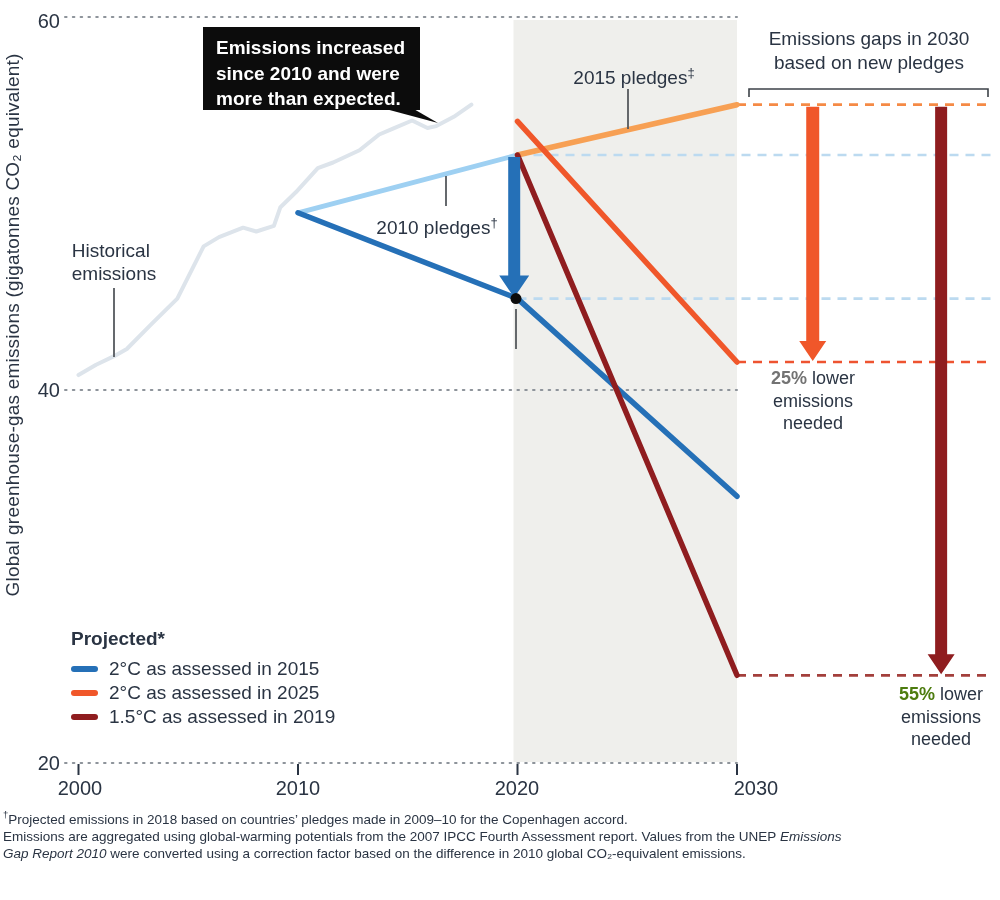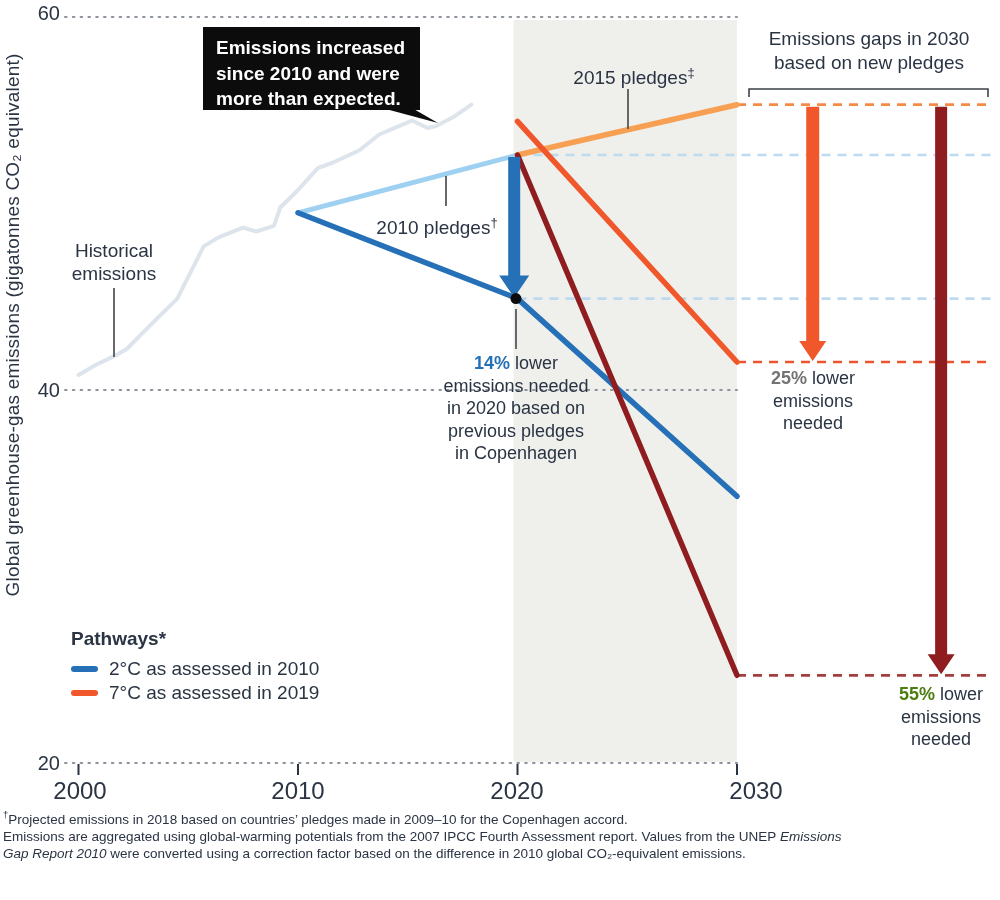--- a/index.html
+++ b/index.html
@@ -1,23 +1,23 @@
 <!DOCTYPE html>
 <html><head>
 <meta charset="utf-8">
 <style>
   html,body{margin:0;padding:0;background:#fff;}
   .fig{position:relative;width:1000px;height:900px;background:#fff;overflow:hidden;
        font-family:"Liberation Sans","DejaVu Sans",sans-serif;color:#2a3443;}
   .fig svg{position:absolute;left:0;top:0;}
-  .ctr{transform:translateX(-50%);text-align:center;}
+  .ctr{transform:translateX(-50%);text-align:left;}
   .ylab{position:absolute;left:13px;top:325px;transform:translate(-50%,-50%) rotate(-90deg);
         white-space:nowrap;font-size:19px;letter-spacing:.2px;}
   .ytick{position:absolute;left:26px;width:34px;text-align:right;font-size:20px;}
-  .xtick{position:absolute;top:777px;font-size:24px;transform:translateX(-50%);}
+  .xtick{position:absolute;top:777px;font-size:20px;transform:translateX(-50%);}
   .callout{position:absolute;left:203px;top:27px;width:217px;height:83px;background:#0c0c0c;
            color:#fff;font-weight:700;font-size:19px;line-height:25.5px;padding:8px 0 16px 13px;
            box-sizing:border-box;}
   .linelab{position:absolute;font-size:19px;line-height:23px;}
   .gaphdr{position:absolute;left:869px;top:27px;transform:translateX(-50%);text-align:center;
           font-weight:400;font-size:19px;line-height:23.5px;white-space:nowrap;}
   .ann{position:absolute;font-size:18px;line-height:22.5px;transform:translateX(-50%);
        text-align:center;white-space:nowrap;}
   .legend{position:absolute;left:71px;top:628px;}
   .legend .ttl{font-weight:700;font-size:19px;margin-bottom:7px;}
@@ -71,53 +71,56 @@
         <line x1="446" x2="446" y1="176" y2="206" stroke="#55595e" stroke-width="1.8"></line>
         <line x1="628" x2="628" y1="89" y2="129" stroke="#55595e" stroke-width="1.8"></line>
         <line x1="516" x2="516" y1="309" y2="349" stroke="#55595e" stroke-width="1.8"></line>
       </g>
     <circle fill="#0c0c0c" cx="515.9635000000014" cy="298.615" r="5.5"></circle>
     <polygon fill="#0c0c0c" points="382,108 438,123 412,108"></polygon>
   </svg>
 
   <div class="ylab">Global greenhouse-gas emissions (gigatonnes CO₂ equivalent)</div>
 
-  <div class="ytick" style="top:2px">60</div>
+  <div class="ytick" style="top:10px">60</div>
   <div class="ytick" style="top:379px">40</div>
   <div class="ytick" style="top:752px">20</div>
 
   <div class="xtick" style="left:80px">2000</div>
   <div class="xtick" style="left:298px">2010</div>
   <div class="xtick" style="left:517px">2020</div>
   <div class="xtick" style="left:756px">2030</div>
 
   <div class="callout">Emissions increased<br>since 2010 and were<br>more than expected.</div>
 
   <div class="linelab ctr" style="left:114px;top:239px">Historical<br>emissions</div>
 
   <div class="linelab ctr" style="left:437px;top:211px;white-space:nowrap"><span>2010 pledges</span><sup class="mk">†</sup></div>
 
   <div class="linelab ctr" style="left:634px;top:61px;white-space:nowrap"><span>2015 pledges</span><sup class="mk">‡</sup></div>
 
   <div class="gaphdr">Emissions gaps in 2030<br>based on new pledges</div>
 
-  <div class="ann" style="left:516px;top:352px"><span style="color: rgb(37, 112, 183); font-weight: 700;">14%</span> lower<br>emissions needed<br>in 2020 based on<br>previous pledges<br>in Copenhagen</div>
   <div class="ann" style="left:813px;top:367px"><span style="color: #737373; font-weight: 700;">25%</span> lower<br>emissions<br>needed</div>
   <div class="ann" style="left:941px;top:683px"><span style="color: #4d7c0f; font-weight: 700;">55%</span> lower<br>emissions<br>needed</div>
 
   <div class="legend">
-    <div class="ttl">Pathways*</div>
+    <div class="ttl">Projected*</div>
     <div>
         <div class="lrow">
           <span class="lsw" style="background: rgb(37, 112, 183);"></span>
-          <span class="lbl">2°C as assessed in 2010</span>
+          <span class="lbl">2°C as assessed in 2015</span>
         </div>
         <div class="lrow">
           <span class="lsw" style="background: rgb(240, 87, 42);"></span>
-          <span class="lbl">7°C as assessed in 2019</span>
+          <span class="lbl">2°C as assessed in 2025</span>
+        </div>
+        <div class="lrow">
+          <span class="lsw" style="background: rgb(143, 29, 31);"></span>
+          <span class="lbl">1.5°C as assessed in 2019</span>
         </div>
       </div>
   </div>
 
   <div class="foot">
       <div><sup>†</sup><span>Projected emissions in 2018 based on countries’ pledges made in 2009–10 for the Copenhagen accord.</span></div>
       <div><span>Emissions are aggregated using global-warming potentials from the 2007 IPCC Fourth Assessment report. Values from the UNEP </span><i>Emissions</i></div>
       <div><i>Gap Report 2010</i><span> were converted using a correction factor based on the difference in 2010 global CO₂-equivalent emissions.</span></div>
     </div>
 </div>

